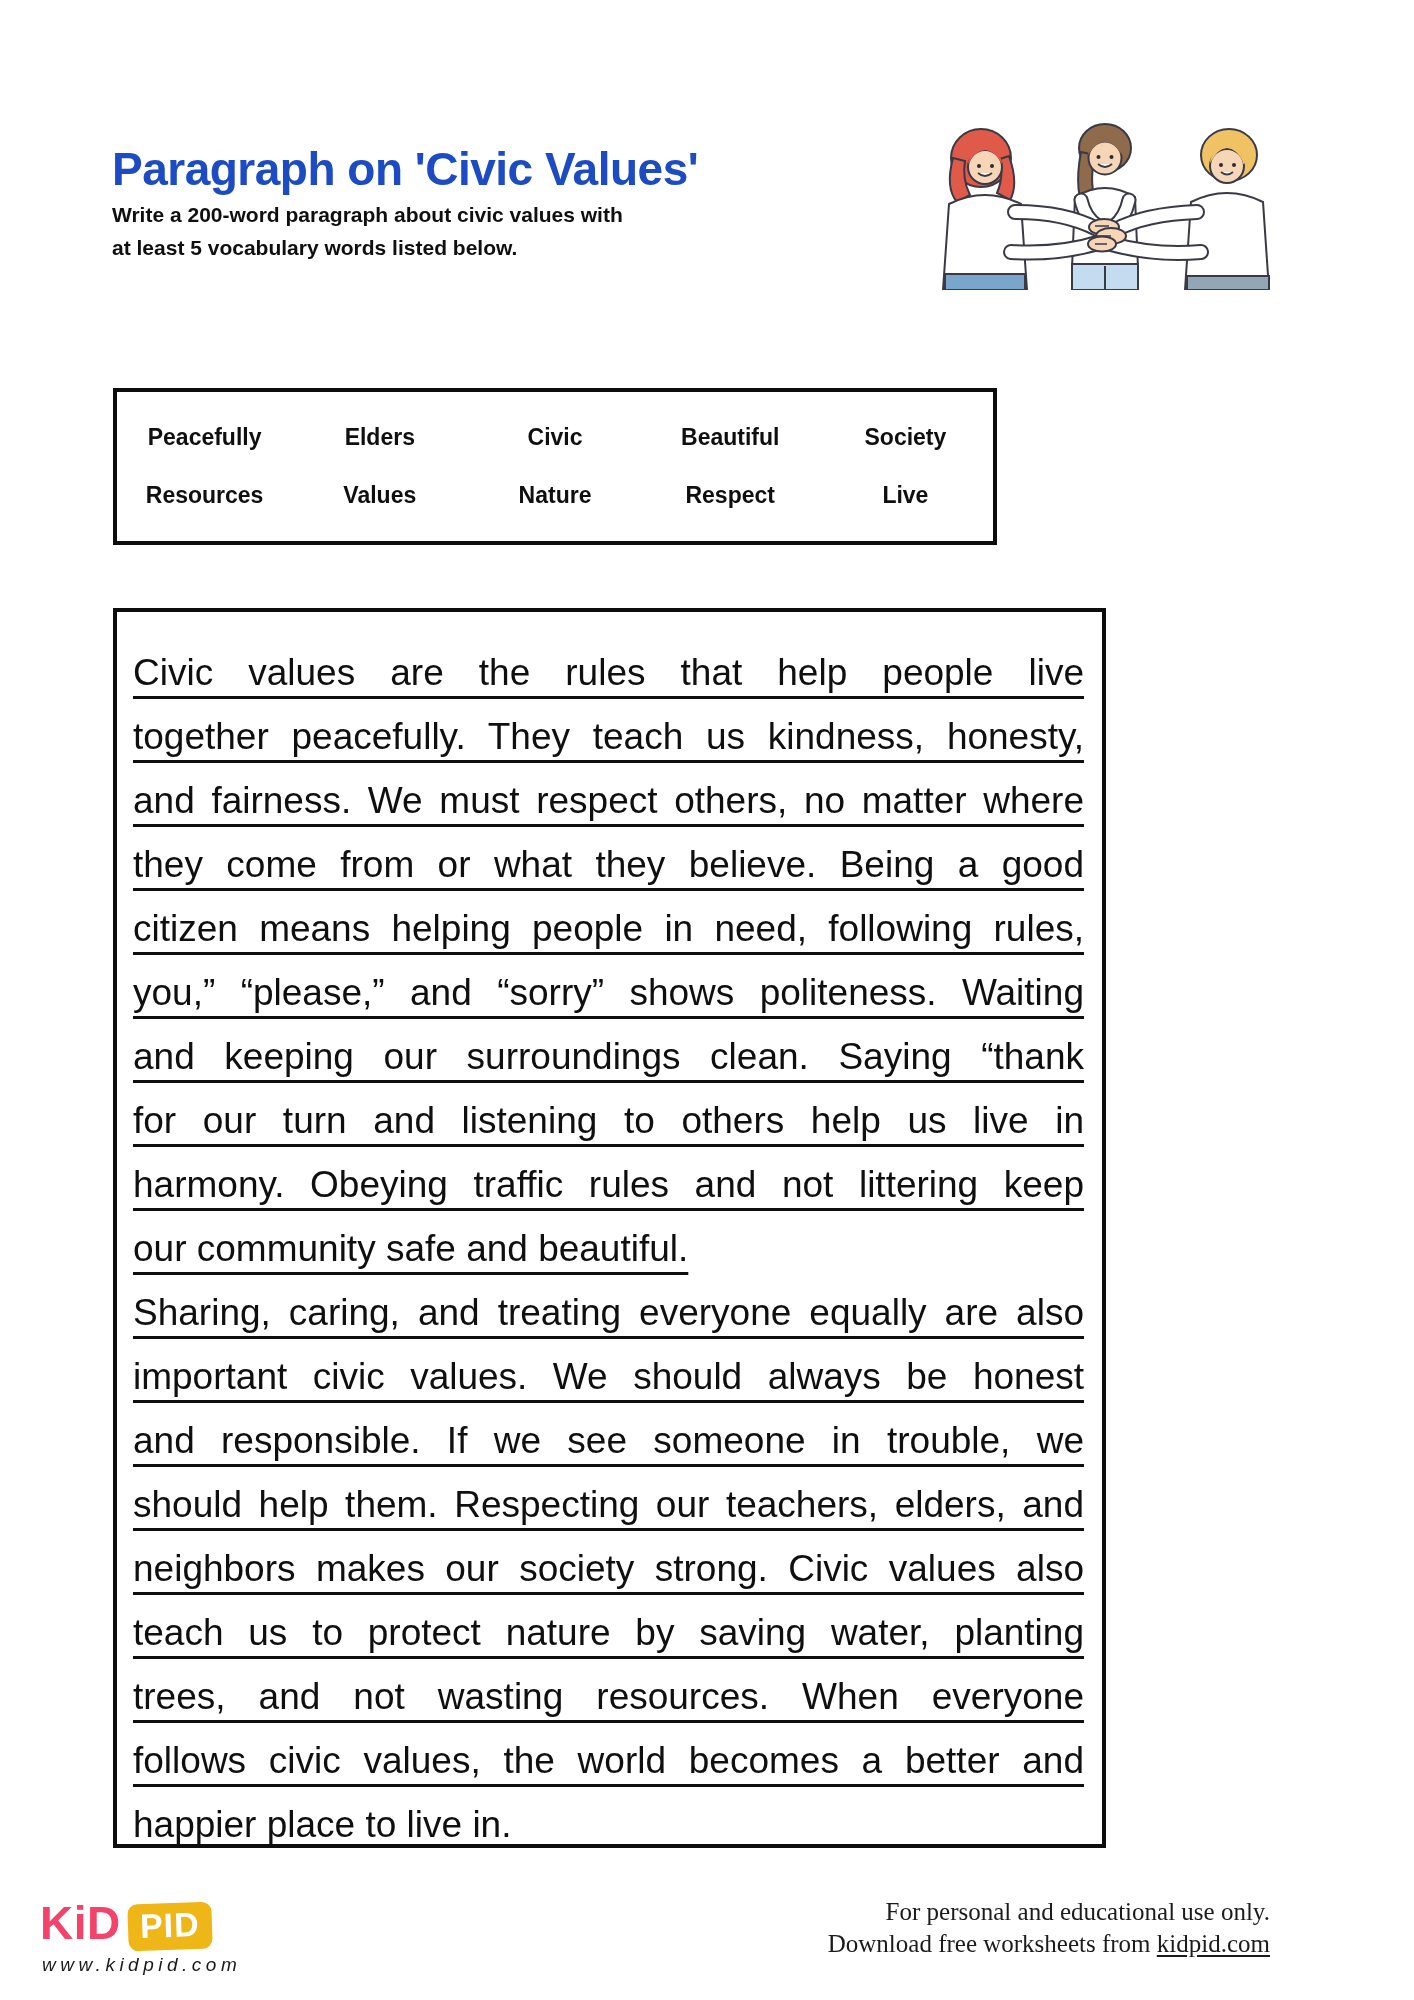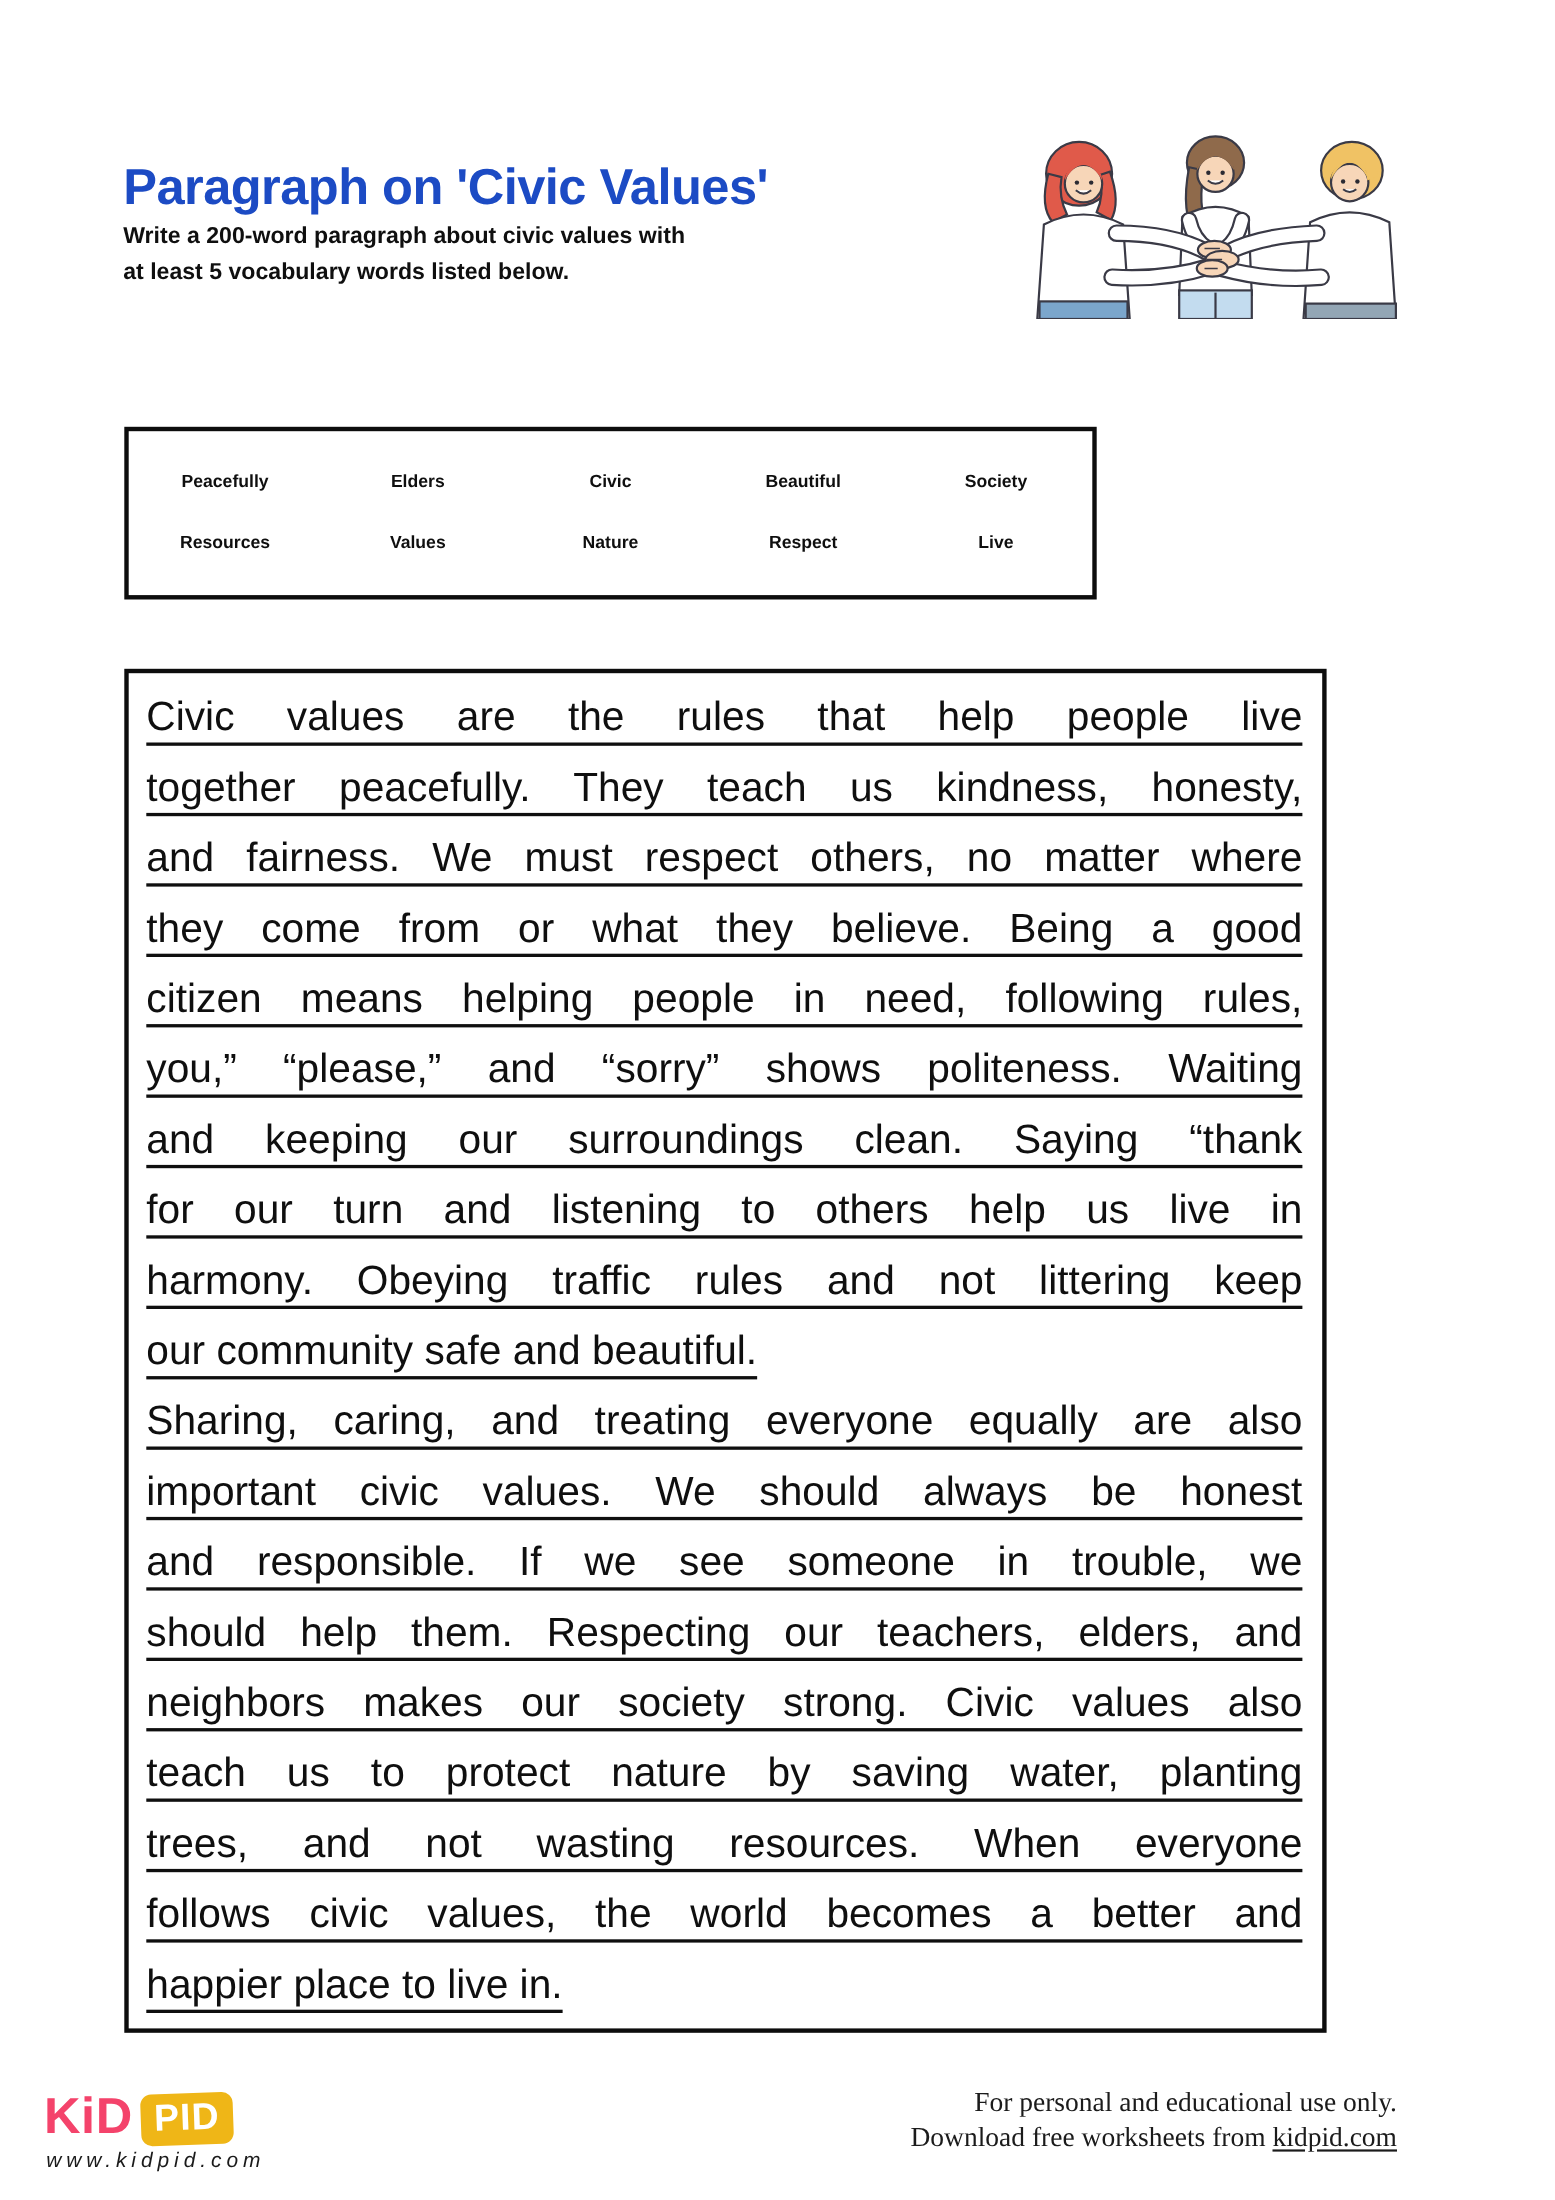--- a/index.html
+++ b/index.html
@@ -18,26 +18,26 @@
   }
   
   .illustration{position:absolute;left:905px;top:100px;width:400px;height:190px;}
   
   .vocab-box{
     position:absolute;left:113px;top:388px;width:884px;height:157px;
     border:4px solid #0d0d0d;box-sizing:border-box;
     display:flex;flex-direction:column;justify-content:space-evenly;
   }
   .vocab-row{display:flex;width:100%;}
-  .vocab-word{flex:1;text-align:center;font-size:16px;font-weight:bold;color:#0f0f0f;}
+  .vocab-word{flex:1;text-align:center;font-size:23px;font-weight:bold;color:#0f0f0f;}
   
   .para-box{
-    position:absolute;left:113px;top:608px;width:1093px;height:1240px;
+    position:absolute;left:113px;top:608px;width:993px;height:1240px;
     border:4px solid #0d0d0d;box-sizing:border-box;
-    padding:8px 18px 0 16px;overflow:hidden;
+    padding:29px 18px 0 16px;overflow:hidden;
   }
   .line{
     font-size:37px;line-height:64px;color:#0f0f0f;
     text-align:justify;text-align-last:justify;
     text-decoration:underline;text-decoration-thickness:2.5px;
     text-underline-offset:11px;text-decoration-color:#0f0f0f;
     white-space:nowrap;
   }
   .line.last{text-align-last:left;}
   

